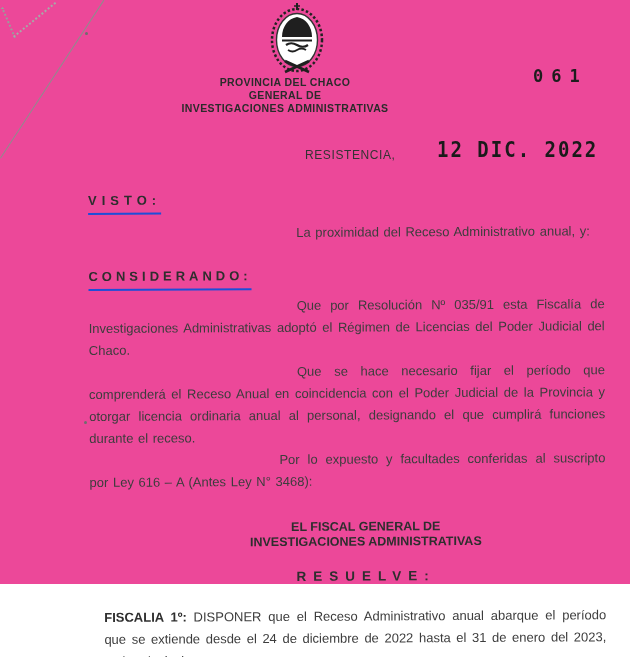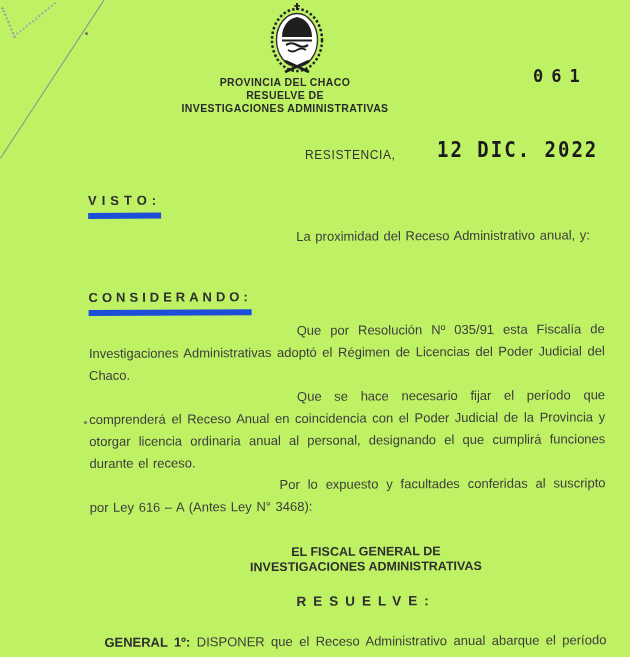--- a/index.html
+++ b/index.html
@@ -1,18 +1,18 @@
 <!DOCTYPE html>
 <html><head>
 <meta charset="utf-8">
 <style>
   html,body{margin:0;padding:0;}
   body{width:630px;height:657px;overflow:hidden;background:#ffffff;
        font-family:"Liberation Sans","DejaVu Sans",sans-serif;}
-  .page{position:relative;width:630px;height:657px;background:#bef264;color:#3d3d3d;}
+  .page{position:relative;width:630px;height:584px;background:#ec4899;color:#3d3d3d;}
 
   
   .artifact{position:absolute;pointer-events:none;}
   .diag-solid{left:0px;top:158px;width:189px;height:0;
               border-top:1.6px solid #8d8d8d;transform:rotate(-56.8deg);transform-origin:0 0;}
   .diag-dot1{left:3px;top:7px;width:33px;border-top:2px dotted #9b9b9b;
              transform:rotate(67deg);transform-origin:0 0;}
   .diag-dot2{left:13px;top:36px;width:54px;border-top:2px dotted #a8a8a8;
              transform:rotate(-39deg);transform-origin:0 0;}
   .speck{width:3px;height:3px;border-radius:50%;background:#6e6e6e;}
@@ -30,23 +30,23 @@
                  letter-spacing:.6px;color:#333;}
   .date-stamp{position:absolute;left:437px;top:138px;
               font-family:"DejaVu Sans Mono","Liberation Mono",monospace;
               font-weight:bold;font-size:19px;letter-spacing:2px;color:#1a1a1a;
               transform:scaleY(1.12);}
 
   
   .content{position:absolute;left:88px;top:190px;width:516px;
            font-size:13px;line-height:22px;transform:rotate(-0.3deg);transform-origin:0 0;}
   .sec-label{display:inline-block;font-weight:bold;font-size:13px;color:#2e2e2e;
-             border-bottom:6px solid #1d4ed8;padding-bottom:1px;}
+             border-bottom:2px solid #1d4ed8;padding-bottom:1px;}
   .visto-label{letter-spacing:5px;}
-  .considerando-label{letter-spacing:4px;margin-top:38px;}
+  .considerando-label{letter-spacing:4px;margin-top:21px;}
   p{margin:0;text-align:justify;word-spacing:1px;}
   .visto-text{margin-top:8px;text-indent:208px;}
   .body-par{text-indent:208px;}
   .body-par.first{margin-top:5px;}
   .body-par.less-indent{text-indent:190px;}
   .res-heading{margin-top:27px;text-align:center;font-weight:bold;font-size:12.5px;
                line-height:15px;color:#2e2e2e;transform:translateX(18px);}
   .resuelve{margin-top:16px;text-align:center;font-weight:bold;font-size:13.5px;
             letter-spacing:7px;color:#2e2e2e;transform:translateX(18px);}
   .article{margin-top:18px;margin-left:14px;width:502px;}
@@ -71,21 +71,21 @@
     <path d="M29,15 C38,16.5 44,25 44,35 L14,35 C14,25 20,16.5 29,15 Z" fill="#1f1f1f"></path>
     <rect x="14" y="37.5" width="30" height="2" fill="#1f1f1f"></rect>
     <path d="M18,43 q5,-3.5 11,0 q6,3.5 11,0" fill="none" stroke="#1f1f1f" stroke-width="2.2"></path>
     <path d="M20,48 q4.5,3 9,0 q4.5,-3 9,0" fill="none" stroke="#1f1f1f" stroke-width="1.8"></path>
     <path d="M17,59 L41,70" stroke="#1f1f1f" stroke-width="2.6"></path>
     <path d="M41,59 L17,70" stroke="#1f1f1f" stroke-width="2.6"></path>
   </svg>
 
   <div class="letterhead">
     <div>PROVINCIA DEL CHACO</div>
-    <div>RESUELVE DE</div>
+    <div>GENERAL DE</div>
     <div>INVESTIGACIONES ADMINISTRATIVAS</div>
   </div>
 
   <div class="stamp-number">061</div>
 
   <div class="dateline-city">RESISTENCIA,</div>
   <div class="date-stamp">12 DIC. 2022</div>
 
   <div class="content">
 
@@ -97,17 +97,17 @@
     <p class="body-par">Que se hace necesario fijar el período que comprenderá el Receso Anual en coincidencia con el Poder Judicial de la Provincia y otorgar licencia ordinaria anual al personal, designando el que cumplirá funciones durante el receso.</p>
     <p class="body-par less-indent">Por lo expuesto y facultades conferidas al suscripto por Ley 616 – A (Antes Ley N° 3468):</p>
 
     <div class="res-heading">
       <div>EL FISCAL GENERAL DE</div>
       <div>INVESTIGACIONES ADMINISTRATIVAS</div>
     </div>
 
     <div class="resuelve">RESUELVE:</div>
 
-    <p class="article"><span class="art-label">GENERAL 1º:</span> <span>DISPONER que el Receso Administrativo anual abarque el período que se extiende desde el 24 de diciembre de 2022 hasta el 31 de enero del 2023, ambos inclusive.</span></p>
+    <p class="article"><span class="art-label">FISCALIA 1º:</span> <span>DISPONER que el Receso Administrativo anual abarque el período que se extiende desde el 24 de diciembre de 2022 hasta el 31 de enero del 2023, ambos inclusive.</span></p>
 
   </div>
 
 </div>
 
 </body></html>

